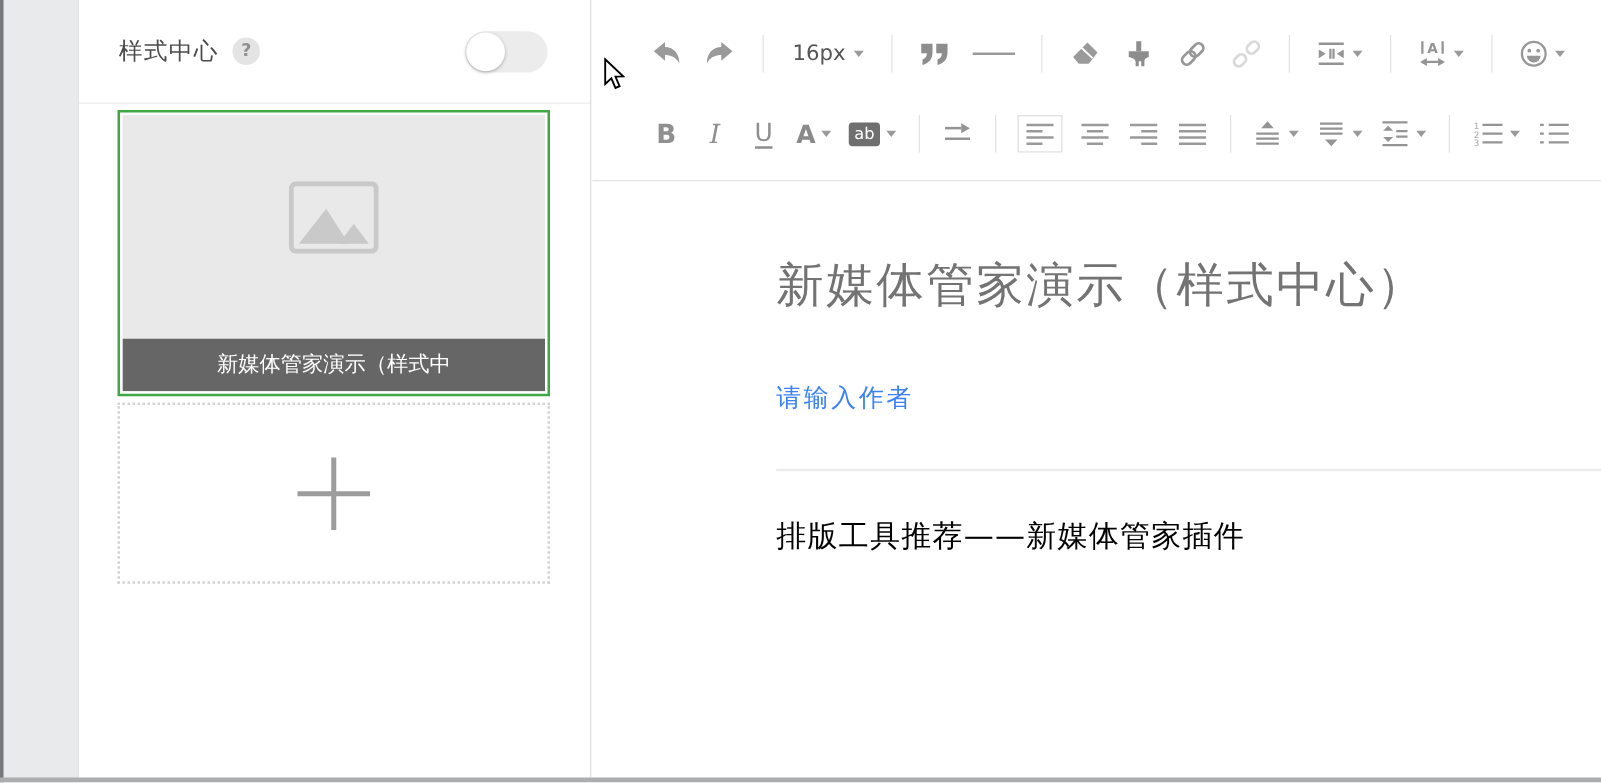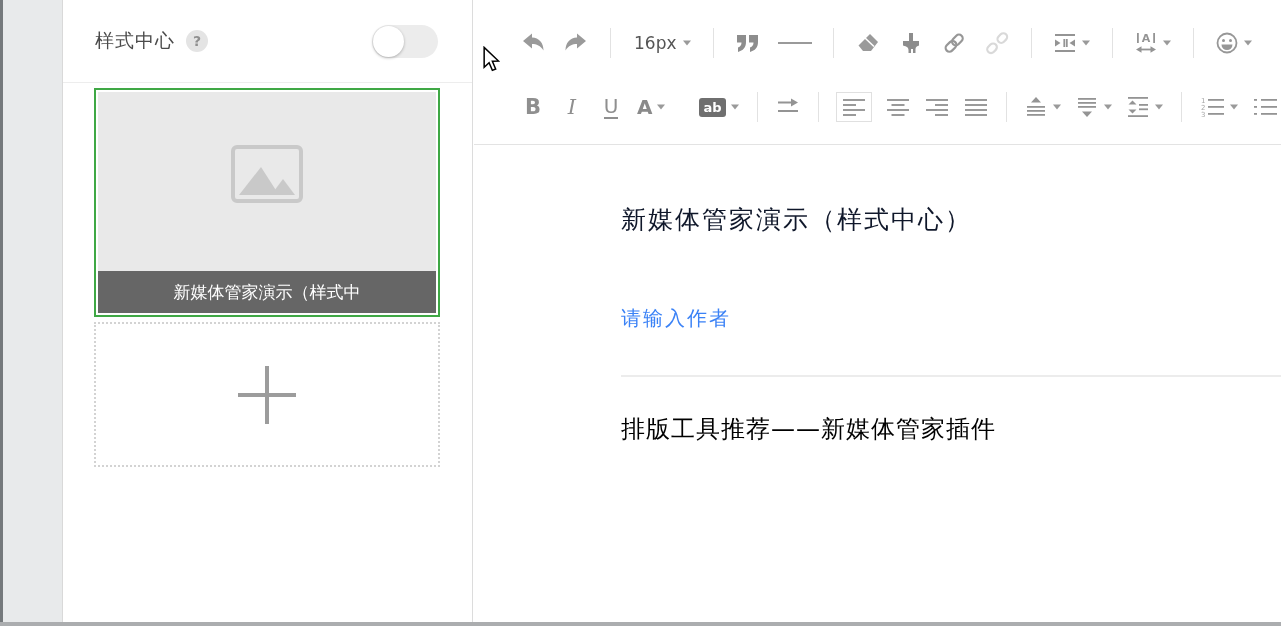--- a/index.html
+++ b/index.html
@@ -43,26 +43,26 @@
   .tb-row2 { top:76px; height:62px; gap:13px; }
   .tbi { display:flex; align-items:center; justify-content:center; min-width:26px; height:34px; cursor:pointer; }
   .vsep { width:1px; height:30px; background:#e2e2e2; margin:0 4px; }
   .caret { margin-left:5px; display:flex; }
   .grp { display:flex; align-items:center; cursor:pointer; }
   .fontsize { font-size:17px; color:#555; padding:0 2px; }
   .glyph-b { font-size:21px; font-weight:bold; color:#8f8f8f; }
   .glyph-i { font-size:21px; font-style:italic; font-family:"DejaVu Serif","Liberation Serif",serif; color:#8f8f8f; }
   .glyph-u { font-size:20px; color:#8f8f8f; border-bottom:2px solid #8f8f8f; line-height:22px; }
   .glyph-a { font-size:20px; font-weight:bold; color:#8a8a8a; }
-  .ab-box { background:#6f6f6f; color:#fff; border-radius:3px; font-size:13px; font-weight:bold;
-            padding:2px 4px; line-height:15px;margin-left:20px; }
+  .ab-box { background:#6f6f6f; color:#fff; border-radius:3px; font-size:13px; font-weight:normal;
+            padding:2px 4px; line-height:15px; }
   .sel-box { border:1px solid #e0e0e0; padding:5px 6px; display:flex; align-items:center; }
   .disabled { opacity:1; }
 
-  .doc-title { position:absolute; left:147px; top:203px; font-size:25px; color:#0f172a; letter-spacing:2px; cursor:text; }
+  .doc-title { position:absolute; left:147px; top:203px; font-size:38px; color:#737373; letter-spacing:2px; cursor:text; }
   .doc-author { position:absolute; left:147px; top:305px; font-size:20px; color:#3b82f6; letter-spacing:2px; cursor:text; }
   .doc-hr { position:absolute; left:147px; right:0; top:375px; height:2px; background:#ececec; }
   .doc-body { position:absolute; left:147px; top:413px; font-size:24px; color:#000000; letter-spacing:1px; cursor:text; }
 
   .mouse-cursor { position:absolute; left:482px; top:46px; z-index:50; pointer-events:none; }
 </style>
 </head>
 <body>
 
 <div class="left-rail"></div>

